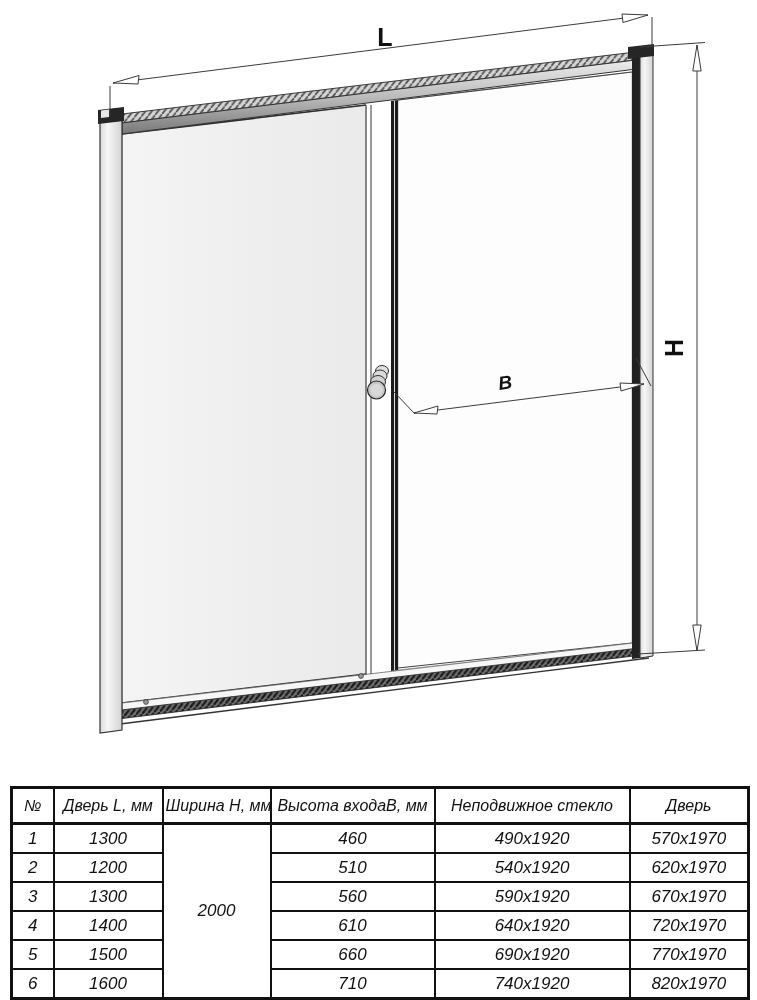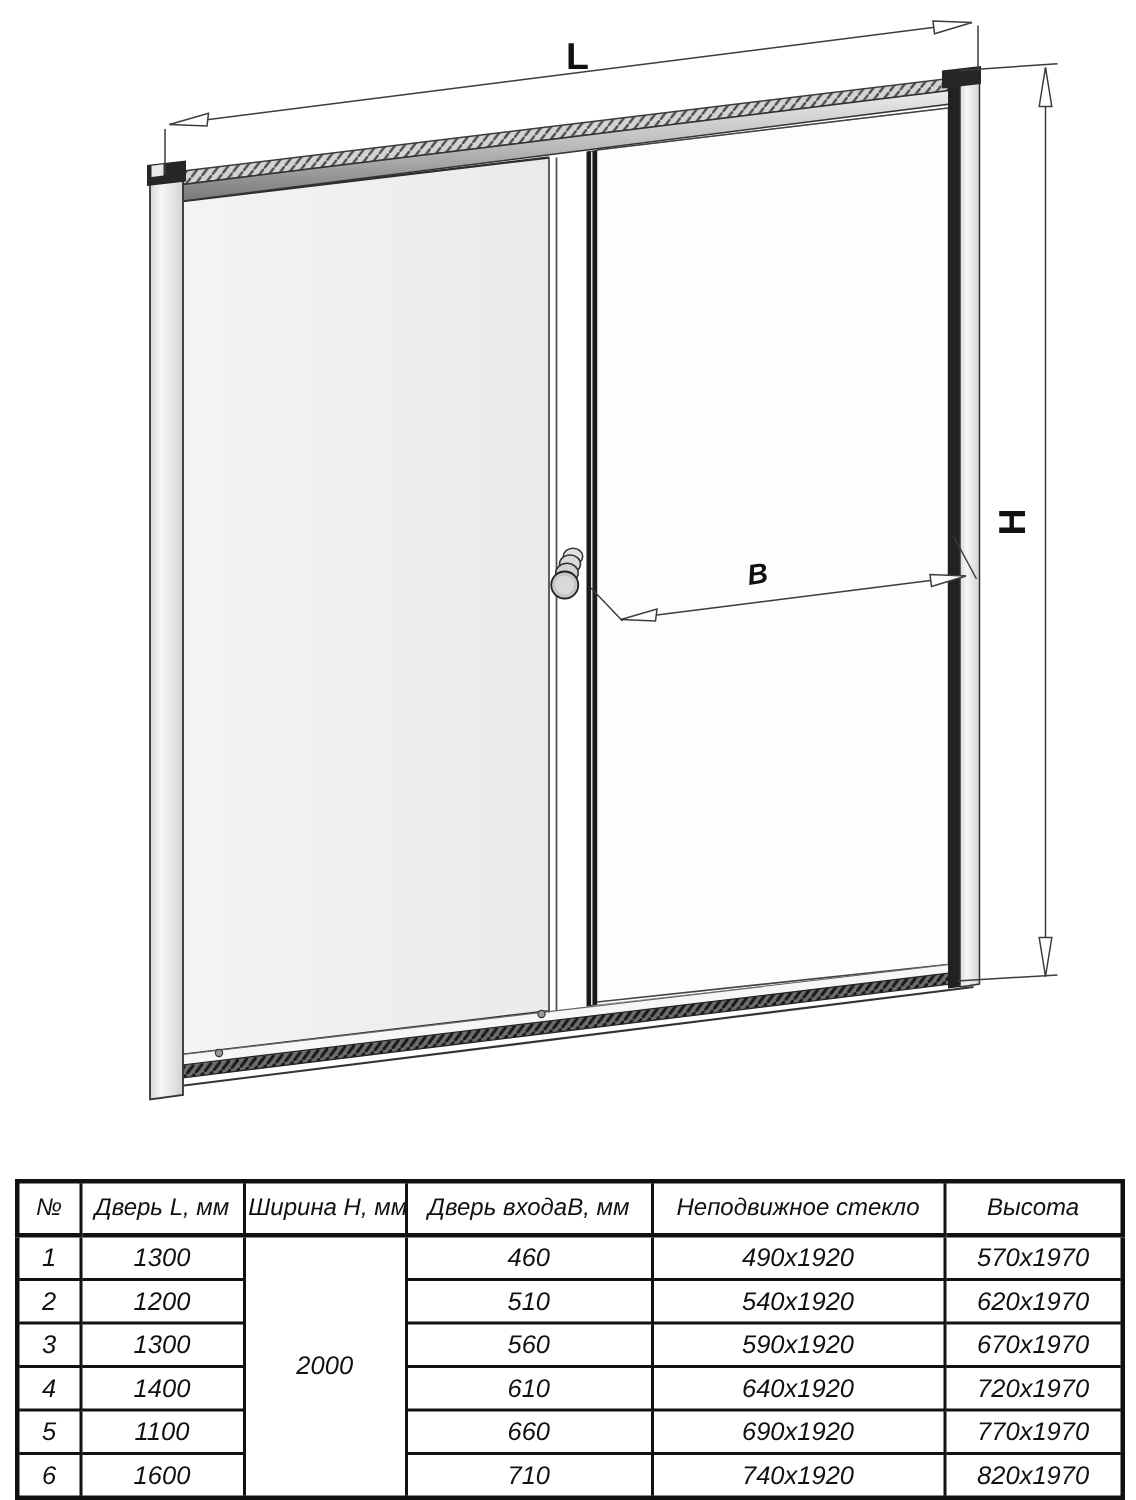--- a/index.html
+++ b/index.html
@@ -140,23 +140,23 @@
         <col class="c-height">
       <col class="c-entr">
         <col class="c-glass">
         <col class="c-door">
     </colgroup>
     <thead>
       <tr>
         <th>№</th>
         <th>Дверь L, мм</th>
         <th>Ширина H, мм</th>
-        <th>Дверь входаВ, мм</th>
+        <th>Высота входаВ, мм</th>
         <th>Неподвижное стекло</th>
-        <th>Высота</th>
+        <th>Дверь</th>
       </tr>
     </thead>
     <tbody>
       <tr>
         <td>1</td>
         <td>1300</td>
         <td class="merged" rowspan="6">2000</td>
         <td>460</td>
         <td>490x1920</td>
         <td>570x1970</td>
@@ -177,21 +177,21 @@
       </tr>
       <tr>
         <td>4</td>
         <td>1400</td>
         <td>610</td>
         <td>640x1920</td>
         <td>720x1970</td>
       </tr>
       <tr>
         <td>5</td>
-        <td>1100</td>
+        <td>1500</td>
         <td>660</td>
         <td>690x1920</td>
         <td>770x1970</td>
       </tr>
       <tr>
         <td>6</td>
         <td>1600</td>
         <td>710</td>
         <td>740x1920</td>
         <td>820x1970</td>

